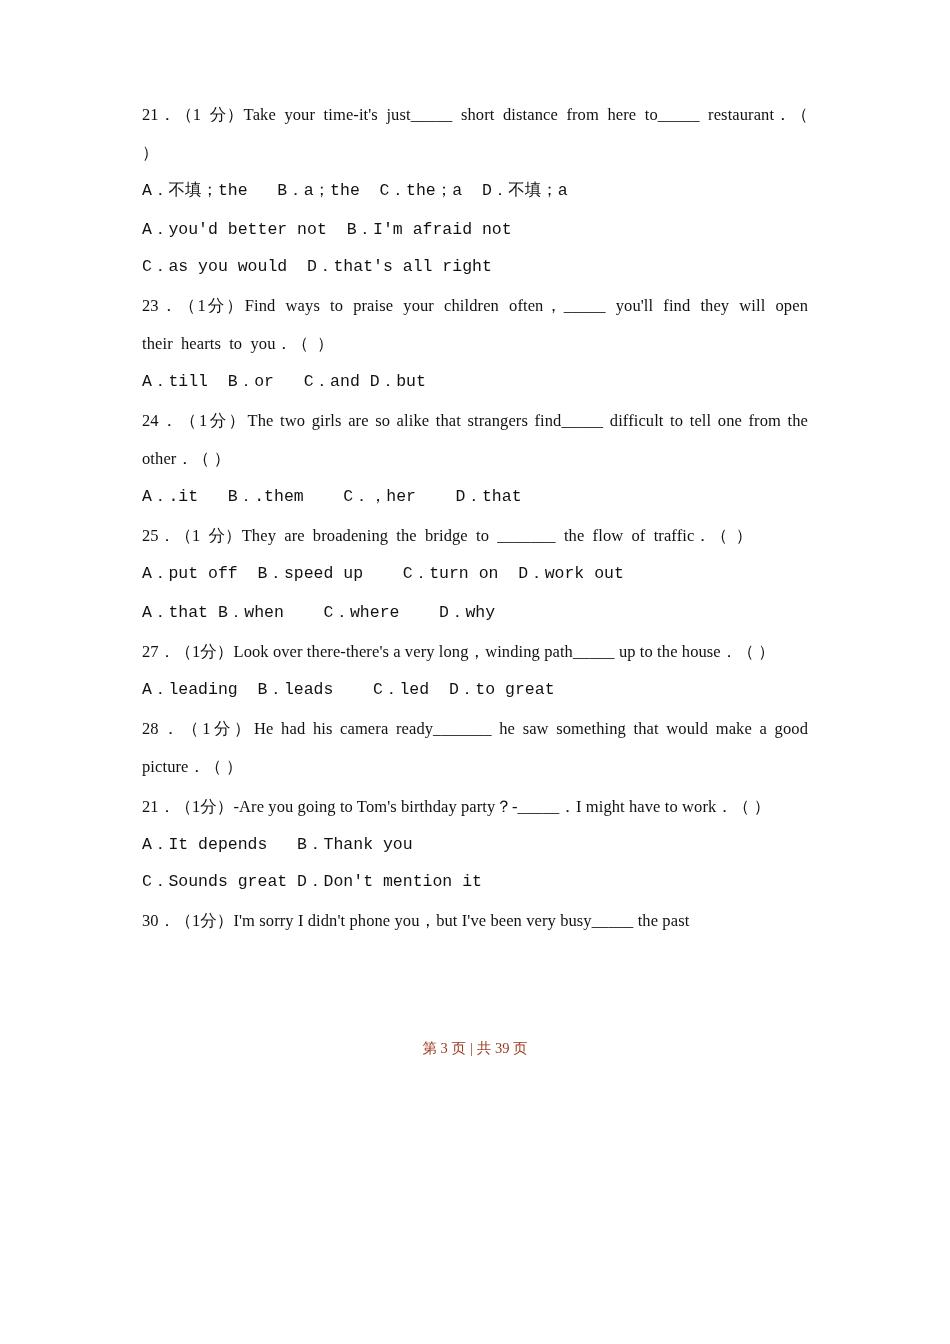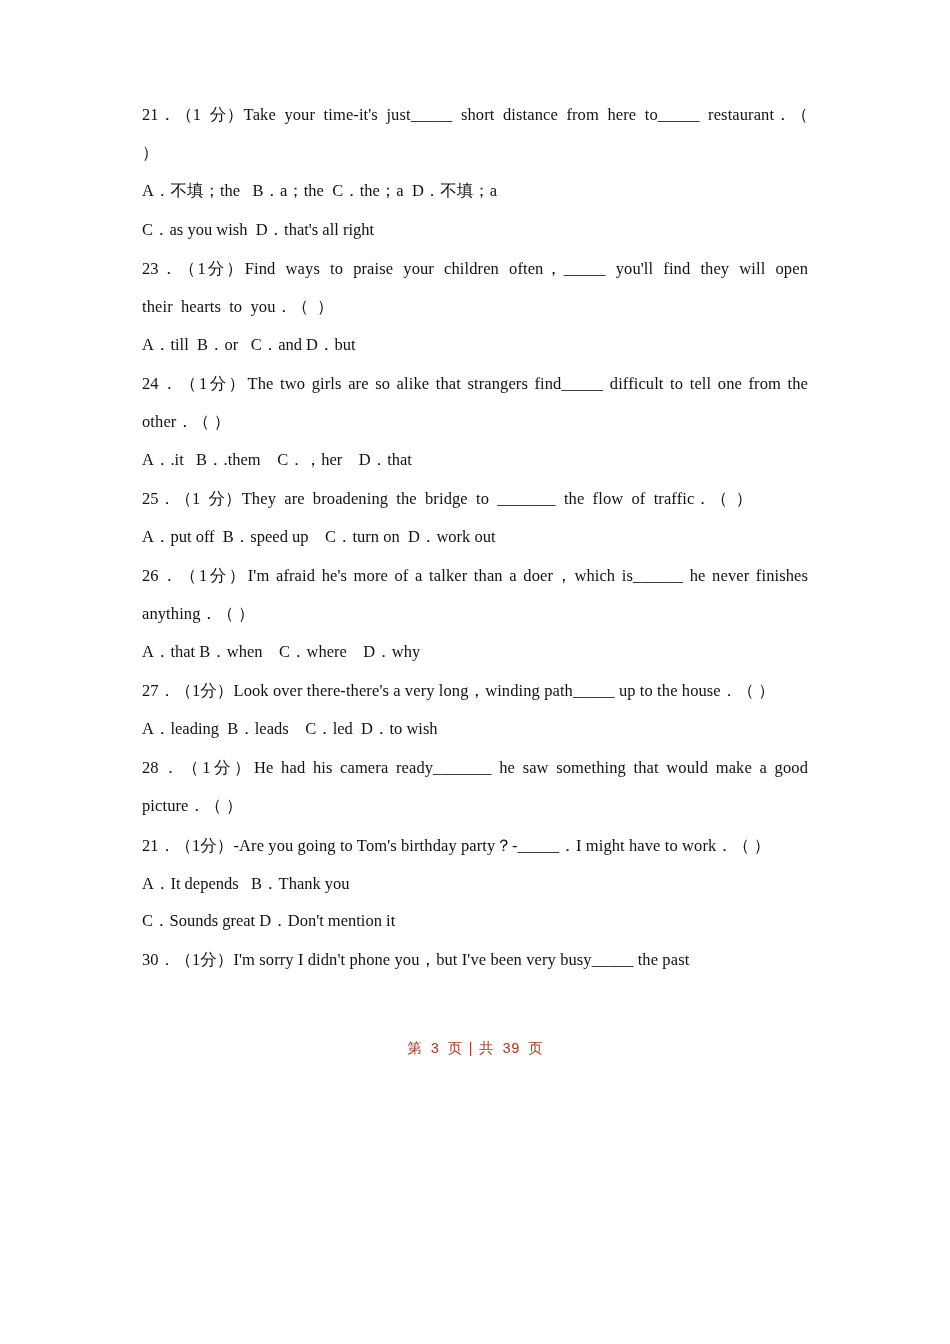--- a/index.html
+++ b/index.html
@@ -31,55 +31,56 @@
     text-justify: inter-word;
     font-family: "Liberation Serif", serif;
     letter-spacing: 0.1px;
   }
   .stem.spread {
     word-spacing: 4px;
   }
   .opts {
     font-size: 16.5px;
     line-height: 37px;
-    font-family: Liberation Serif, serif;
+    font-family: Liberation Mono, monospace;
   }
   .opt-line {
     white-space: pre-wrap;
   }
   .footer {
     position: absolute;
     left: 0;
     right: 0;
     bottom: 58px;
     text-align: center;
     font-size: 14.5px;
     color: #9a3b20;
-    font-family: Liberation Mono, monospace;
+    font-family: Liberation Serif, serif;
   }
   .footer .sep {
     color: #9a3b20;
     padding: 0 4px;
   }
 </style>
 </head>
 <body>
 
 <div class="page">
 
   <div class="q-block">
     <div class="stem spread">21．（1 分）Take your time‐it's just_____ short distance from here to_____ restaurant．（      ）</div>
     <div class="opts">
       <div class="opt-line">A．不填；the   B．a；the  C．the；a  D．不填；a</div>
     </div>
   </div>
 
   <div class="q-block">
     <div class="opts">
-      <div class="opt-line">C．as you wish  D．that's all right</div>
+      <div class="opt-line">A．you'd better not  B．I'm afraid not</div>
+      <div class="opt-line">C．as you would  D．that's all right</div>
     </div>
   </div>
 
   <div class="q-block">
     <div class="stem spread">23．（1分）Find ways to praise your children often，_____ you'll find they will open their hearts to you．（      ）</div>
     <div class="opts">
       <div class="opt-line">A．till  B．or   C．and D．but</div>
     </div>
   </div>
 
@@ -91,30 +92,29 @@
   </div>
 
   <div class="q-block">
     <div class="stem spread">25．（1 分）They are broadening the bridge to _______ the flow of traffic．（      ）</div>
     <div class="opts">
       <div class="opt-line">A．put off  B．speed up    C．turn on  D．work out</div>
     </div>
   </div>
 
   <div class="q-block">
-    <div class="stem">26．（1分）I'm afraid he's more of a talker than a doer，which is______ he never finishes anything．（      ）</div>
     <div class="opts">
       <div class="opt-line">A．that B．when    C．where    D．why</div>
     </div>
   </div>
 
   <div class="q-block">
     <div class="stem">27．（1分）Look over there‐there's a very long，winding path_____ up to the house．（      ）</div>
     <div class="opts">
-      <div class="opt-line">A．leading  B．leads    C．led  D．to wish</div>
+      <div class="opt-line">A．leading  B．leads    C．led  D．to great</div>
     </div>
   </div>
 
   <div class="q-block">
     <div class="stem">28．（1分）He had his camera ready_______ he saw something that would make a good picture．（      ）</div>
   </div>
 
   <div class="q-block">
     <div class="stem">21．（1分）‐Are you going to Tom's birthday party？‐_____．I might have to work．（      ）</div>
     <div class="opts">

